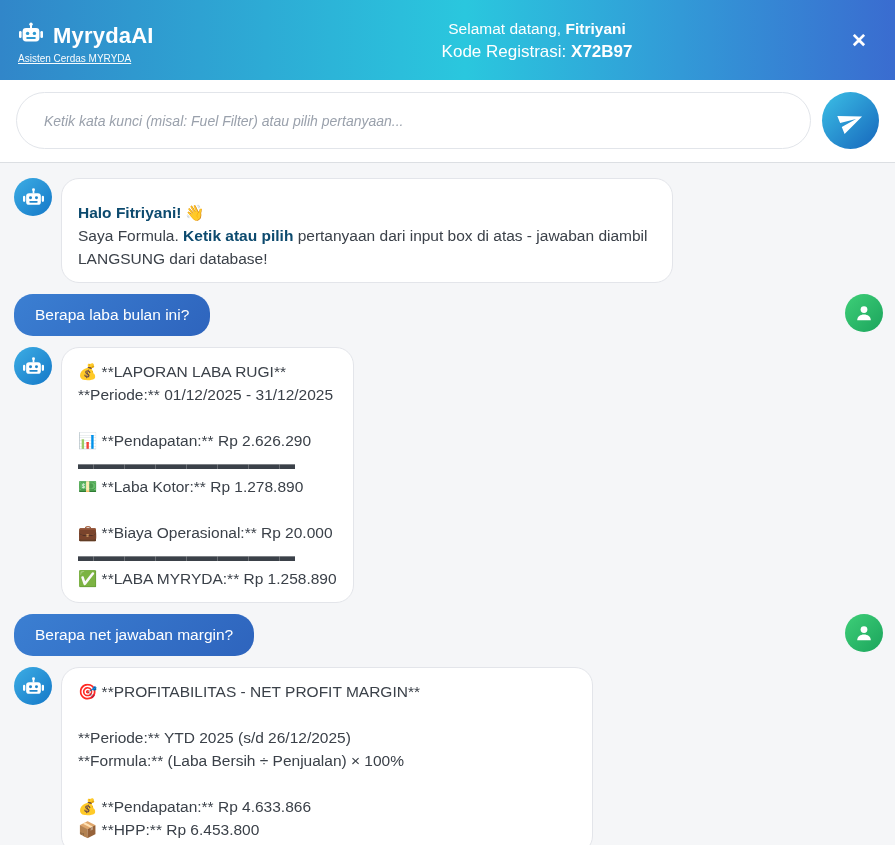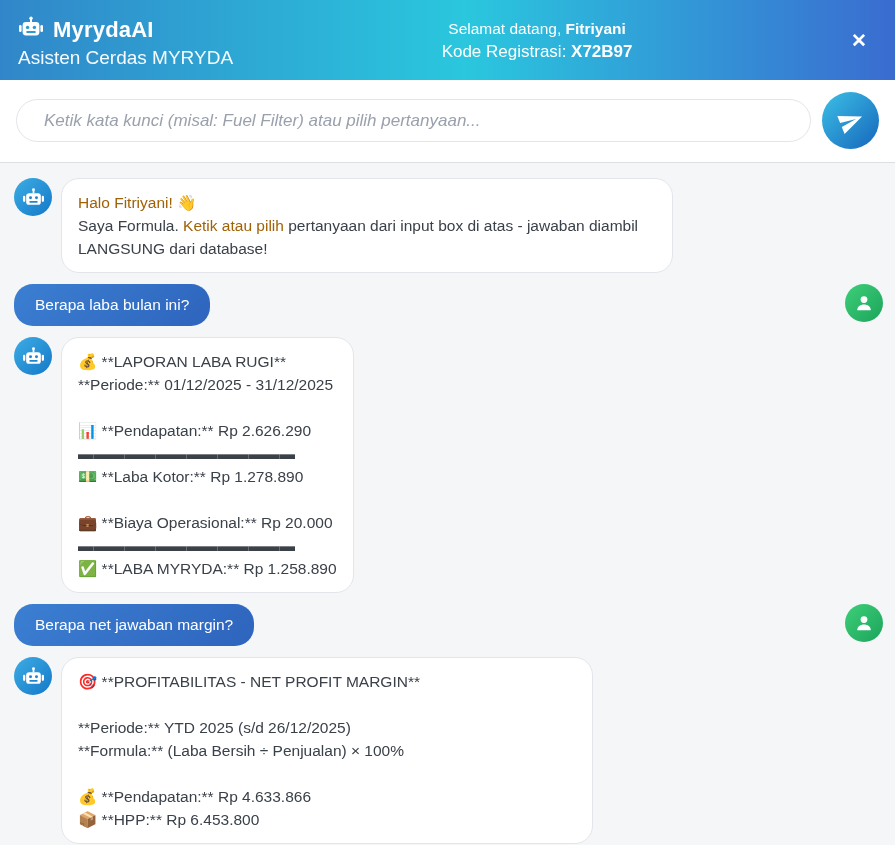--- a/index.html
+++ b/index.html
@@ -9,41 +9,41 @@
   
   .header {
     height: 80px;
     background: linear-gradient(90deg, #3186c9 0%, #2ac7de 52%, #3a6cd0 100%);
     display: flex; align-items: center;
     padding: 0 18px; color: #fff;
   }
   .header-left { display: flex; flex-direction: column; gap: 4px; min-width: 215px; }
   .title-row { display: flex; align-items: center; gap: 9px; }
   .app-title { font-size: 22px; font-weight: bold; letter-spacing: .2px; margin-top: 6px; }
-  .subtitle { font-size: 19px; opacity: .96; }
+  .subtitle { font-size: 10px; opacity: .96; text-decoration: underline; }
   .header-center { flex: 1; text-align: center; line-height: 23px; }
   .welcome { font-size: 15.5px; }
   .regcode { font-size: 17px; }
   .welcome b, .regcode b { font-weight: bold; }
   .close-btn {
     background: none; border: none; color: #fff;
     font-size: 19px; font-weight: bold; cursor: pointer;
     padding: 4px 10px; line-height: 1; font-family: inherit;
   }
 
   
   .searchbar {
     height: 83px; padding: 13px 16px 14px 16px;
     display: flex; gap: 11px; align-items: center;
     background: #fff; border-bottom: 1px solid #dcdfe3;
   }
   .search-input {
-    flex: 1; height: 43px;
+    flex: 1; height: 57px;
     border: 1.5px solid #e2e5ea; border-radius: 29px;
-    padding: 0 27px; font-size: 17px; color: #333;
+    padding: 0 27px; font-size: 14px; color: #333;
     outline: none; font-family: inherit; background: #fff;
   }
   .search-input::placeholder { color: #9aa1ac; font-style: italic; }
   .send-btn {
     width: 57px; height: 57px; border-radius: 50%; border: none; flex: none;
     background: linear-gradient(135deg, #38b7e2 10%, #1a6fc0 90%);
     display: flex; align-items: center; justify-content: center; cursor: pointer;
   }
 
   
@@ -66,21 +66,21 @@
     padding: 12px 16px; font-size: 15.5px; line-height: 23px; color: #3b4149;
   }
   .bubble.b-intro  { max-width: 612px; }
   .bubble.b-margin { min-width: 532px; }
   .row.user .bubble {
     background: linear-gradient(135deg, #3b7fd2, #2e64bd);
     border: none; color: #fff; border-radius: 19px;
     padding: 10px 21px; line-height: 22px;
   }
   .msg-line { min-height: 23px; white-space: pre-wrap; }
-  .bold { font-weight: normal; color: #a16207; }
+  .bold { font-weight: bold; color: #0c4a6e; margin-top: 10px; }
 </style>
 </head>
 <body>
 
 <div class="header">
   <div class="header-left">
     <div class="title-row">
       <span style="display:flex">
         <svg width="26" height="24" viewBox="0 0 26 24">
           <rect x="1" y="10" width="2.6" height="7" rx="1.3" fill="#fff"></rect>

